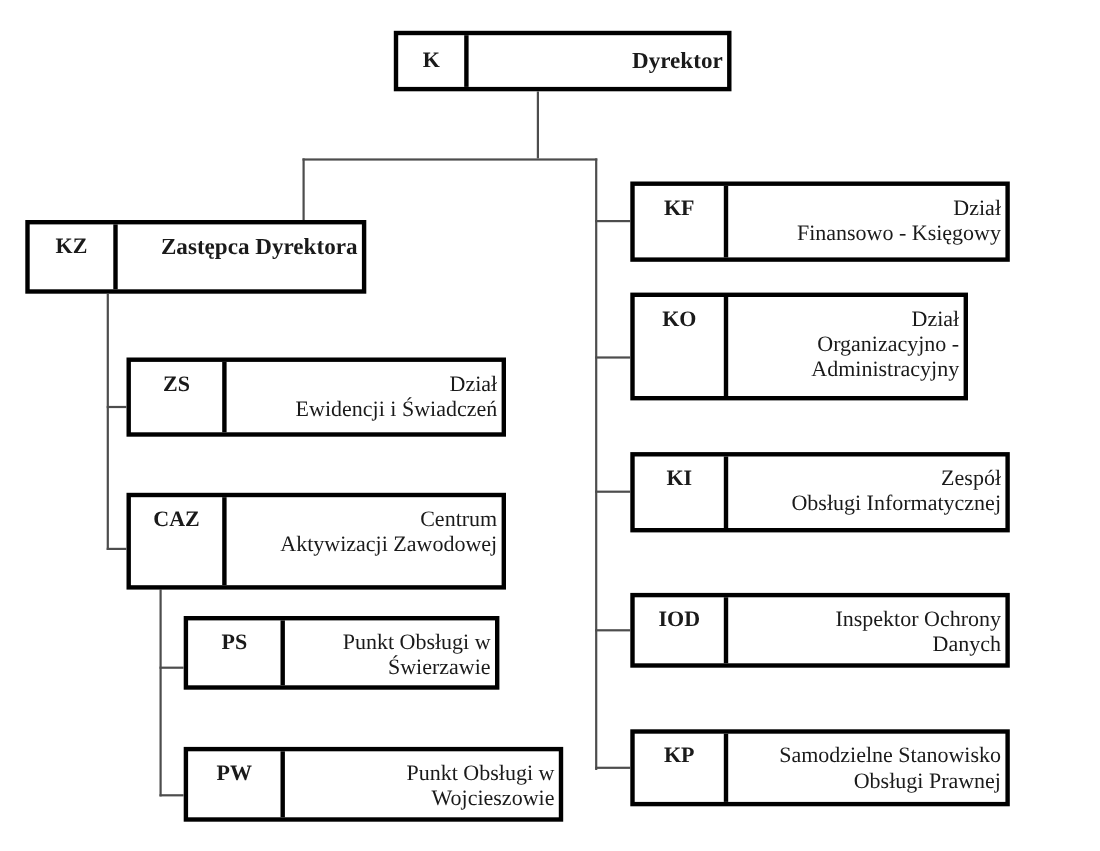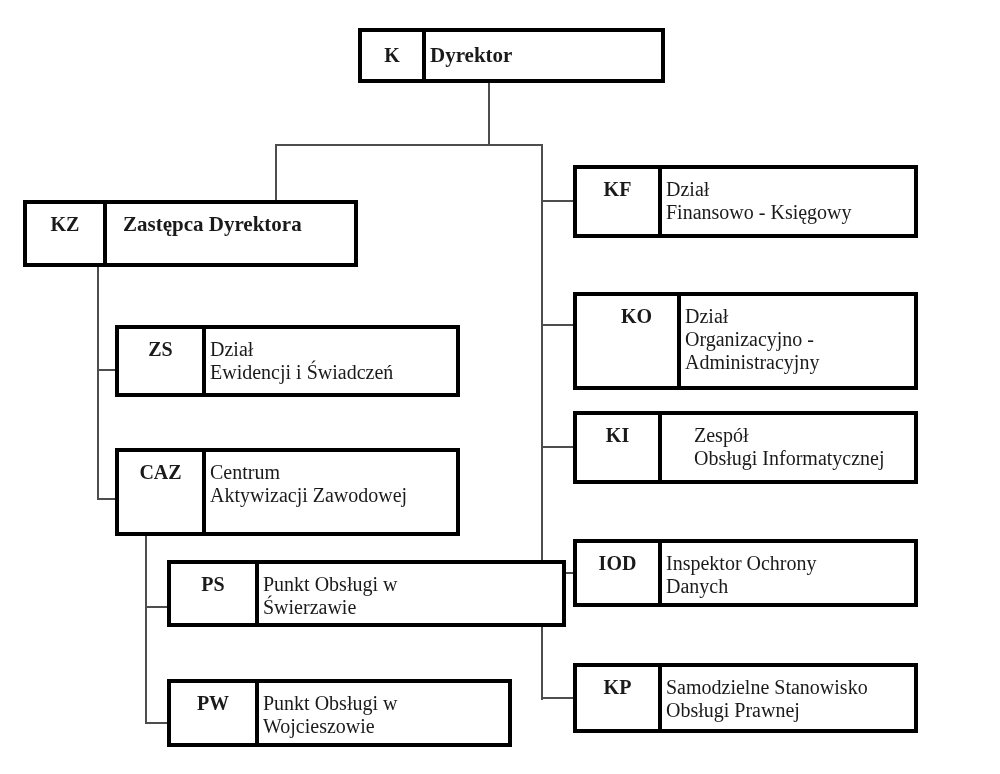--- a/index.html
+++ b/index.html
@@ -24,21 +24,21 @@
     flex-shrink: 0;
     border-right: 4px solid #000000;
     text-align: center;
     padding-top: 9px;
     font-weight: bold;
     font-size: 20px;
     line-height: 23px;
   }
   .node .label {
     flex: 1;
-    text-align: left;
+    text-align: right;
     padding: 9px 4px 0 4px;
     font-size: 20px;
     line-height: 23px;
     white-space: pre-line;
   }
   .node.title-node .label { font-weight: bold; font-size: 21px; }
   .node.root-node .code, .node.root-node .label { padding-top: 12px; }
   .vline, .hline { position: absolute; background: #4d4d4d; }
   .vline { width: 2px; }
   .hline { height: 2px; }
@@ -65,56 +65,56 @@
 
   <div class="vline" style="left:145px; top:521px; height:203px;"></div>
   <div class="hline" style="left:145px; top:606px; width:22px;"></div>
   <div class="hline" style="left:145px; top:722px; width:22px;"></div>
 
   <div class="node title-node root-node" style="left:358px; top:28px; width:307px; height:55px;">
     <div class="code" style="width:64px">K</div>
     <div class="label">Dyrektor</div>
   </div>
 
-  <div class="node title-node" style="left:23px; top:200px; width:335px; height:67px;gap:12px;">
+  <div class="node title-node" style="left:23px; top:200px; width:310px; height:67px;gap:12px;">
     <div class="code" style="width:80px">KZ</div>
     <div class="label">Zastępca Dyrektora</div>
   </div>
 
   <div class="node" style="left:115px; top:325px; width:345px; height:72px;">
     <div class="code" style="width:87px">ZS</div>
     <div class="label">Dział
 Ewidencji i Świadczeń</div>
   </div>
 
   <div class="node" style="left:115px; top:448px; width:345px; height:88px;">
     <div class="code" style="width:87px">CAZ</div>
     <div class="label">Centrum
 Aktywizacji Zawodowej</div>
   </div>
 
-  <div class="node" style="left:167px; top:560px; width:399px; height:67px;">
+  <div class="node" style="left:167px; top:560px; width:287px; height:67px;">
     <div class="code" style="width:88px">PS</div>
     <div class="label">Punkt Obsługi w
 Świerzawie</div>
   </div>
 
   <div class="node" style="left:167px; top:679px; width:345px; height:68px;font-family:Liberation Serif, serif;">
     <div class="code" style="width:88px">PW</div>
     <div class="label">Punkt Obsługi w
 Wojcieszowie</div>
   </div>
 
   <div class="node" style="left:573px; top:165px; width:345px; height:73px;">
     <div class="code" style="width:85px">KF</div>
     <div class="label">Dział
 Finansowo - Księgowy</div>
   </div>
 
-  <div class="node" style="left:573px; top:292px; width:345px; height:98px;padding-left:19px;">
+  <div class="node" style="left:573px; top:266px; width:307px; height:98px;">
     <div class="code" style="width:85px">KO</div>
     <div class="label">Dział
 Organizacyjno -
 Administracyjny</div>
   </div>
 
   <div class="node" style="left:573px; top:411px; width:345px; height:73px;gap:28px;">
     <div class="code" style="width:85px">KI</div>
     <div class="label">Zespół
 Obsługi Informatycznej</div>

